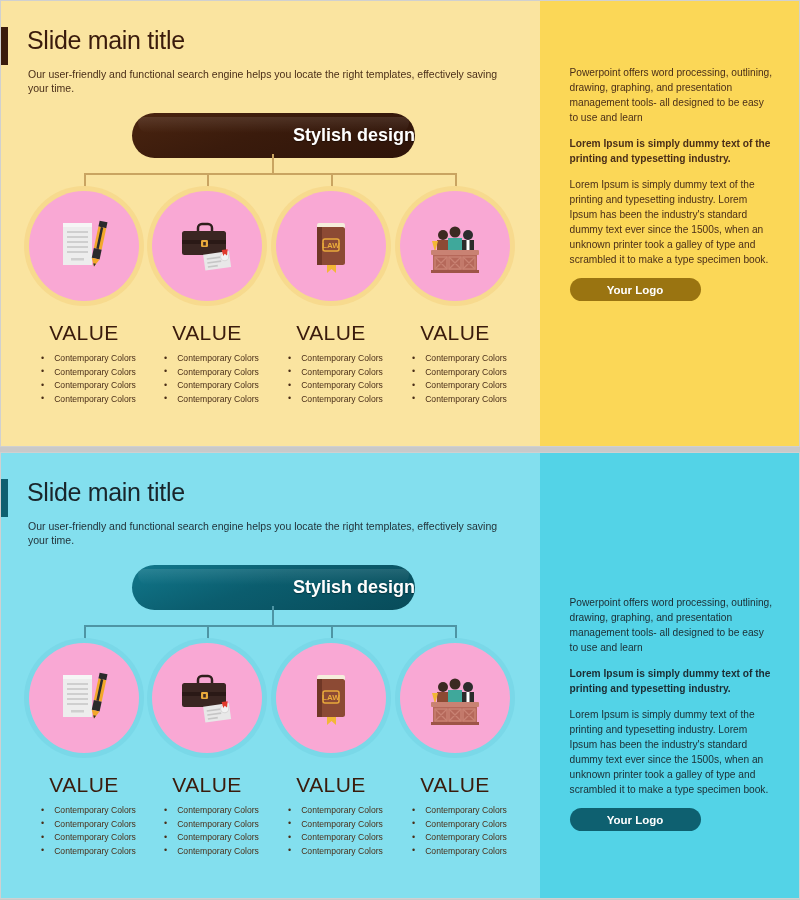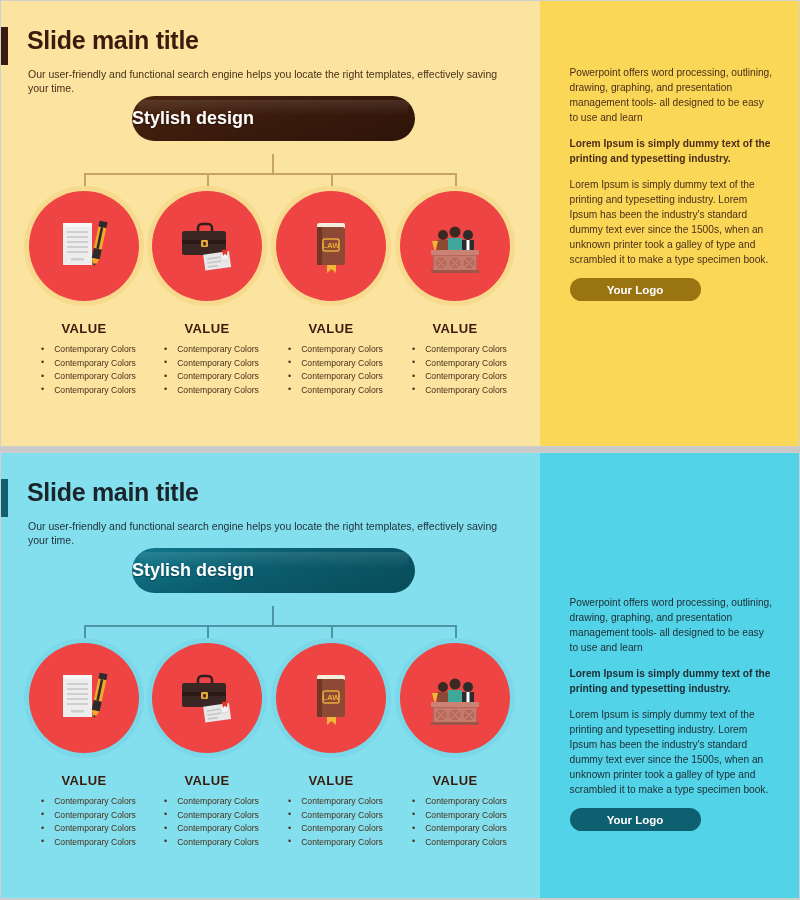--- a/index.html
+++ b/index.html
@@ -31,37 +31,37 @@
   #slide-blue .main-panel { background: #83DFEE; }
   #slide-blue .side-panel { background: #53D3E7; }
 
   
   .accent-bar { position: absolute; left: 0; top: 26px; width: 7px; height: 38px; }
   #slide-yellow .accent-bar { background: #3A1B0C; }
   #slide-blue  .accent-bar { background: #0E6070; }
 
   .slide-title {
     position: absolute; left: 26px; top: 25px;
-    font-size: 25px; font-weight: bold; letter-spacing: -0.3px;
+    font-size: 25px; font-weight: normal; letter-spacing: -0.3px;
   }
   #slide-yellow .slide-title { color: #3A1B0C; }
   #slide-blue  .slide-title { color: #19252B; }
 
   .slide-subtitle {
     position: absolute; left: 27px; top: 67px; width: 490px;
     font-size: 10.5px; line-height: 1.3;
   }
   #slide-yellow .slide-subtitle { color: #4A2E18; }
   #slide-blue  .slide-subtitle { color: #23333A; }
 
   
   .banner {
-    position: absolute; left: 131px; top: 95px;
+    position: absolute; left: 131px; top: 112px;
     width: 283px; height: 45px; border-radius: 23px;
-    display: flex; align-items: center; justify-content: flex-start;
+    display: flex; align-items: center; justify-content: flex-end;
     font-size: 18px; font-weight: bold; color: #ffffff;
     text-shadow: 0 1px 1px rgba(0,0,0,.35);
   }
   #slide-yellow .banner {
     background: linear-gradient(160deg,#4A2410 0%,#3A1B0C 45%,#2E1409 100%);
   }
   #slide-blue .banner {
     background: linear-gradient(160deg,#11788C 0%,#0B5D6E 45%,#084B59 100%);
   }
   .banner-gloss {
@@ -81,28 +81,28 @@
   .ln-drop    { top: 19px; width: 1.5px; height: 18px; }
   .d1 { left: 83px; }  .d2 { left: 206px; }  .d3 { left: 330px; }  .d4 { left: 454px; }
 
   
   .cards { position: absolute; left: 0; top: 190px; width: 540px; }
   .card { position: absolute; width: 110px; text-align: center; }
   .c1 { left: 28px; }  .c2 { left: 151px; }  .c3 { left: 275px; }  .c4 { left: 399px; }
 
   .circle {
     width: 110px; height: 110px; border-radius: 50%;
-    background: #ef4444; position: relative; margin: 0 auto;
+    background: #f9a8d4; position: relative; margin: 0 auto;
     display: flex; align-items: center; justify-content: center;
   }
   #slide-yellow .circle { box-shadow: 0 0 0 5px #F7DA8E; }
   #slide-blue  .circle { box-shadow: 0 0 0 5px #7AD8E8; }
 
   .value-label {
-    margin-top: 20px; font-size: 13px; font-weight: bold; letter-spacing: .4px;
+    margin-top: 20px; font-size: 21px; font-weight: normal; letter-spacing: .4px;
   }
   #slide-yellow .value-label { color: #3A1B0C; }
   #slide-blue  .value-label { color: #3A1B0C; }
 
   .bullets { margin-top: 7px; padding-left: 12px; text-align: center; }
   .bullets li {
     list-style: none; position: relative;
     font-size: 8.6px; line-height: 13.6px; padding-left: 10px;
     white-space: nowrap;
   }

